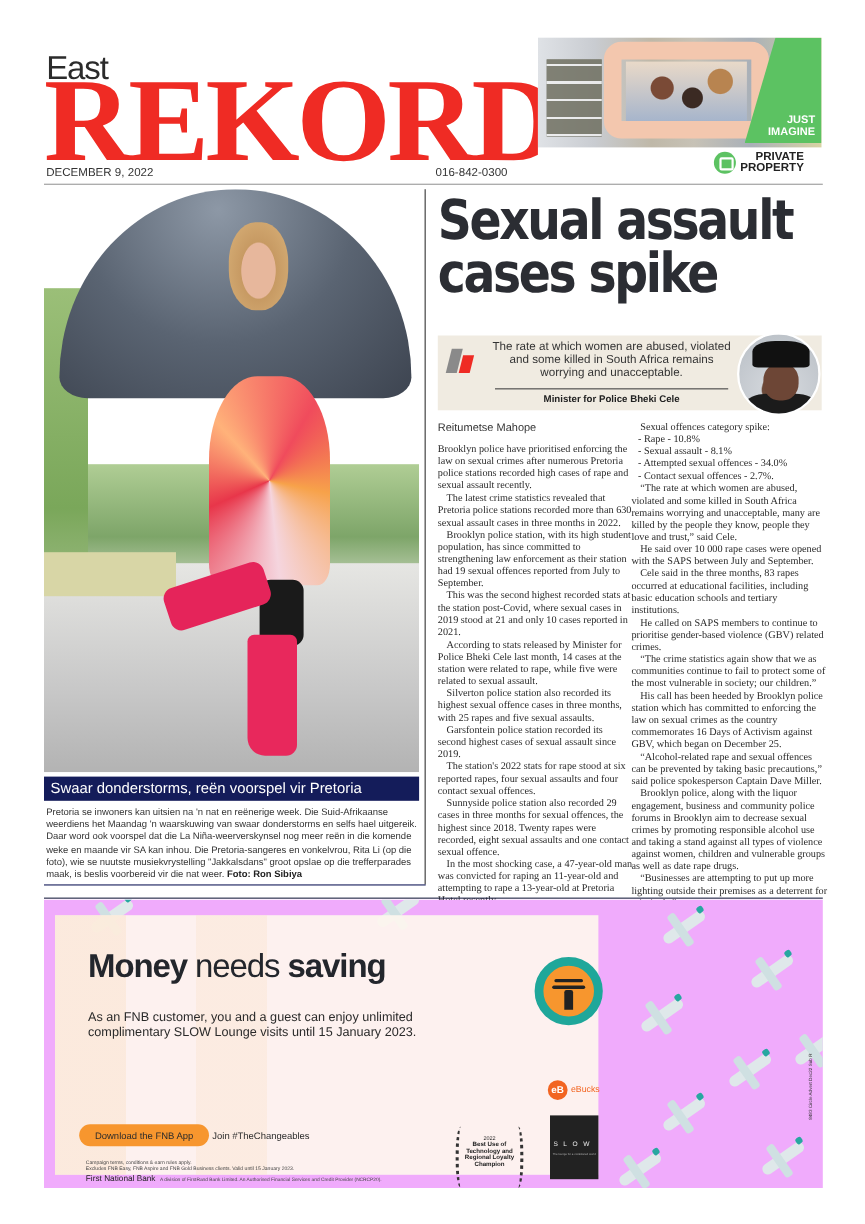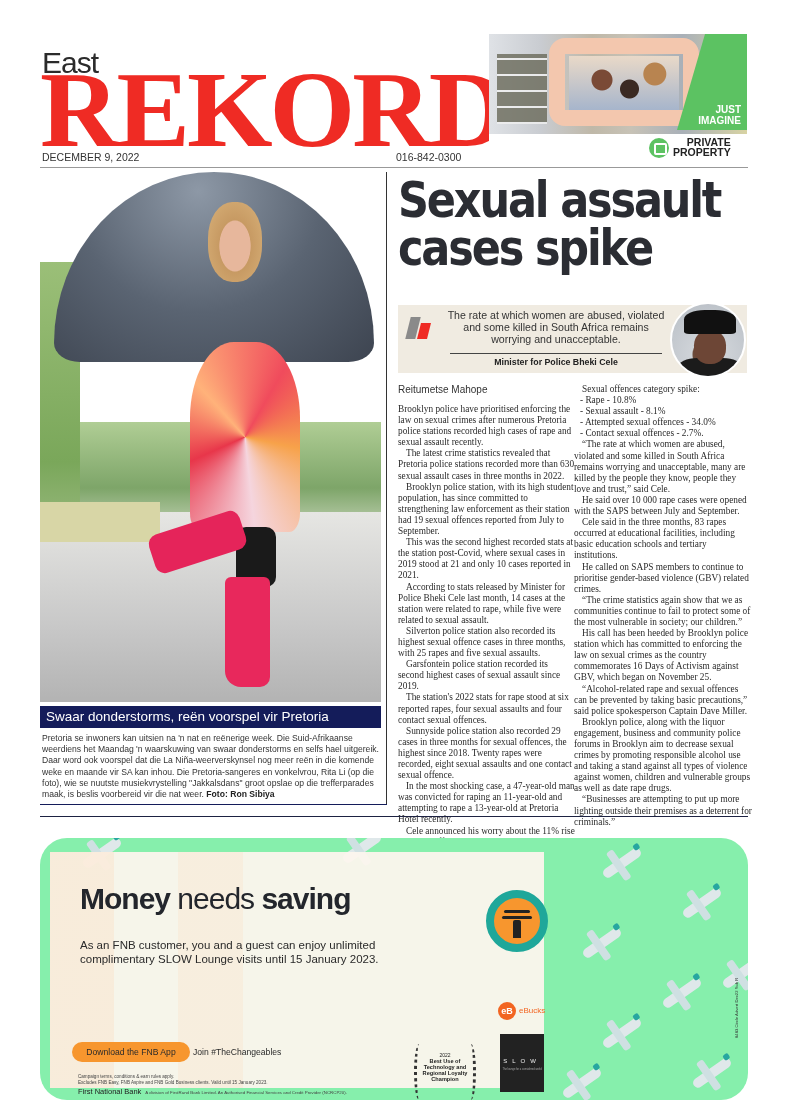--- a/index.html
+++ b/index.html
@@ -69,21 +69,21 @@
   .col { position: absolute; top: 404px; font-family: "Liberation Serif", serif; font-size: 9.3px; line-height: 11.1px; color: #2a2a2a; }
   .col1 { left: 398px; width: 178px; font-family: Liberation Serif, serif; }
   .col2 { left: 574px; top: 384px; width: 178px; }
   .col p { text-indent: 8px; }
   .col p.first, .col p.noind { text-indent: 0; }
   .col .list { padding-left: 6px; }
 
   .rule-mid { position: absolute; left: 40px; top: 816px; width: 708px; height: 1px; background: #1d2242; }
 
   
-  .fnb { position: absolute; left: 40px; top: 838px; width: 708px; height: 262px; background: #86efac; overflow: hidden; border-radius: 27px; }
+  .fnb { position: absolute; left: 40px; top: 818px; width: 708px; height: 262px; background: #f0abfc; overflow: hidden; }
   .plane { position: absolute; width: 44px; height: 10px; background: #dfe8ea; border-radius: 5px; transform: rotate(-35deg); }
   .plane::before { content: ""; position: absolute; left: 14px; top: -12px; width: 8px; height: 34px; background: #cfe0e2; border-radius: 3px; }
   .plane::after { content: ""; position: absolute; right: -2px; top: -3px; width: 6px; height: 6px; background: #27a7a0; border-radius: 2px; }
   .fnb-panel { position: absolute; left: 10px; top: 14px; width: 494px; height: 236px; background: rgba(253,245,238,.94); }
   .fnb-panel .grid { position: absolute; inset: 0; background-image: linear-gradient(90deg, rgba(250,225,200,.45) 0 13%, transparent 13% 26%, rgba(250,225,200,.35) 26% 39%, transparent 39% 100%); }
   .fnb-title { position: absolute; left: 30px; top: 30px; font-size: 30px; color: #23262c; letter-spacing: -1px; }
   .fnb-title b { font-weight: bold; }
   .fnb-sub { position: absolute; left: 30px; top: 86px; width: 320px; font-size: 11.5px; line-height: 14px; color: #2a2a2a; }
   .fnb-btn { position: absolute; left: 22px; top: 190px; width: 118px; height: 20px; border-radius: 10px; background: #f7962e; color: #2b2b2b; font-size: 8.6px; text-align: center; line-height: 20px; }
   .fnb-join { position: absolute; left: 143px; top: 195px; font-size: 8.6px; color: #2b2b2b; }
@@ -197,21 +197,21 @@
     <div>- Rape - 10.8%</div>
     <div>- Sexual assault - 8.1%</div>
     <div>- Attempted sexual offences - 34.0%</div>
     <div>- Contact sexual offences - 2.7%.</div>
   </div>
   <p>“The rate at which women are abused, violated and some killed in South Africa remains worrying and unacceptable, many are killed by the people they know, people they love and trust,” said Cele.</p>
   <p>He said over 10 000 rape cases were opened with the SAPS between July and September.</p>
   <p>Cele said in the three months, 83 rapes occurred at educational facilities, including basic education schools and tertiary institutions.</p>
   <p>He called on SAPS members to continue to prioritise gender-based violence (GBV) related crimes.</p>
   <p>“The crime statistics again show that we as communities continue to fail to protect some of the most vulnerable in society; our children.”</p>
-  <p>His call has been heeded by Brooklyn police station which has committed to enforcing the law on sexual crimes as the country commemorates 16 Days of Activism against GBV, which began on November 25.</p>
+  <p>His call has been heeded by Brooklyn police station which has committed to enforcing the law on sexual crimes as the country commemorates 16 Days of Activism against GBV, which began on December 25.</p>
   <p>“Alcohol-related rape and sexual offences can be prevented by taking basic precautions,” said police spokesperson Captain Dave Miller.</p>
   <p>Brooklyn police, along with the liquor engagement, business and community police forums in Brooklyn aim to decrease sexual crimes by promoting responsible alcohol use and taking a stand against all types of violence against women, children and vulnerable groups as well as date rape drugs.</p>
   <p>“Businesses are attempting to put up more lighting outside their premises as a deterrent for criminals.”</p>
 </div>
 
 <div class="rule-mid"></div>
 
 <div class="fnb">
   <div class="plane" style="left:560px;top:20px;"></div>
   <div class="plane" style="left:640px;top:60px;"></div>

